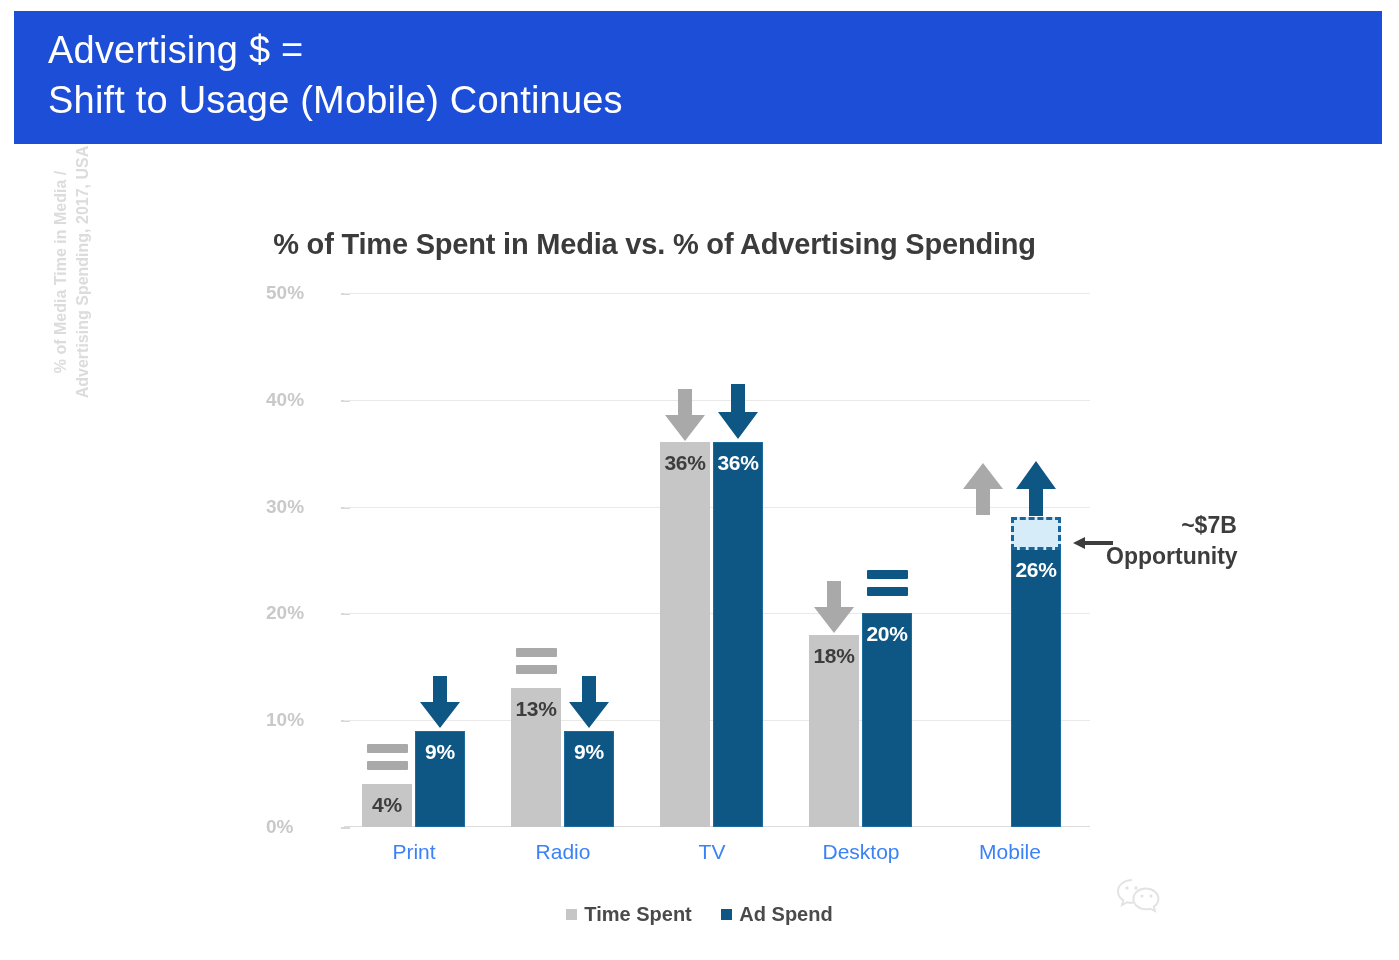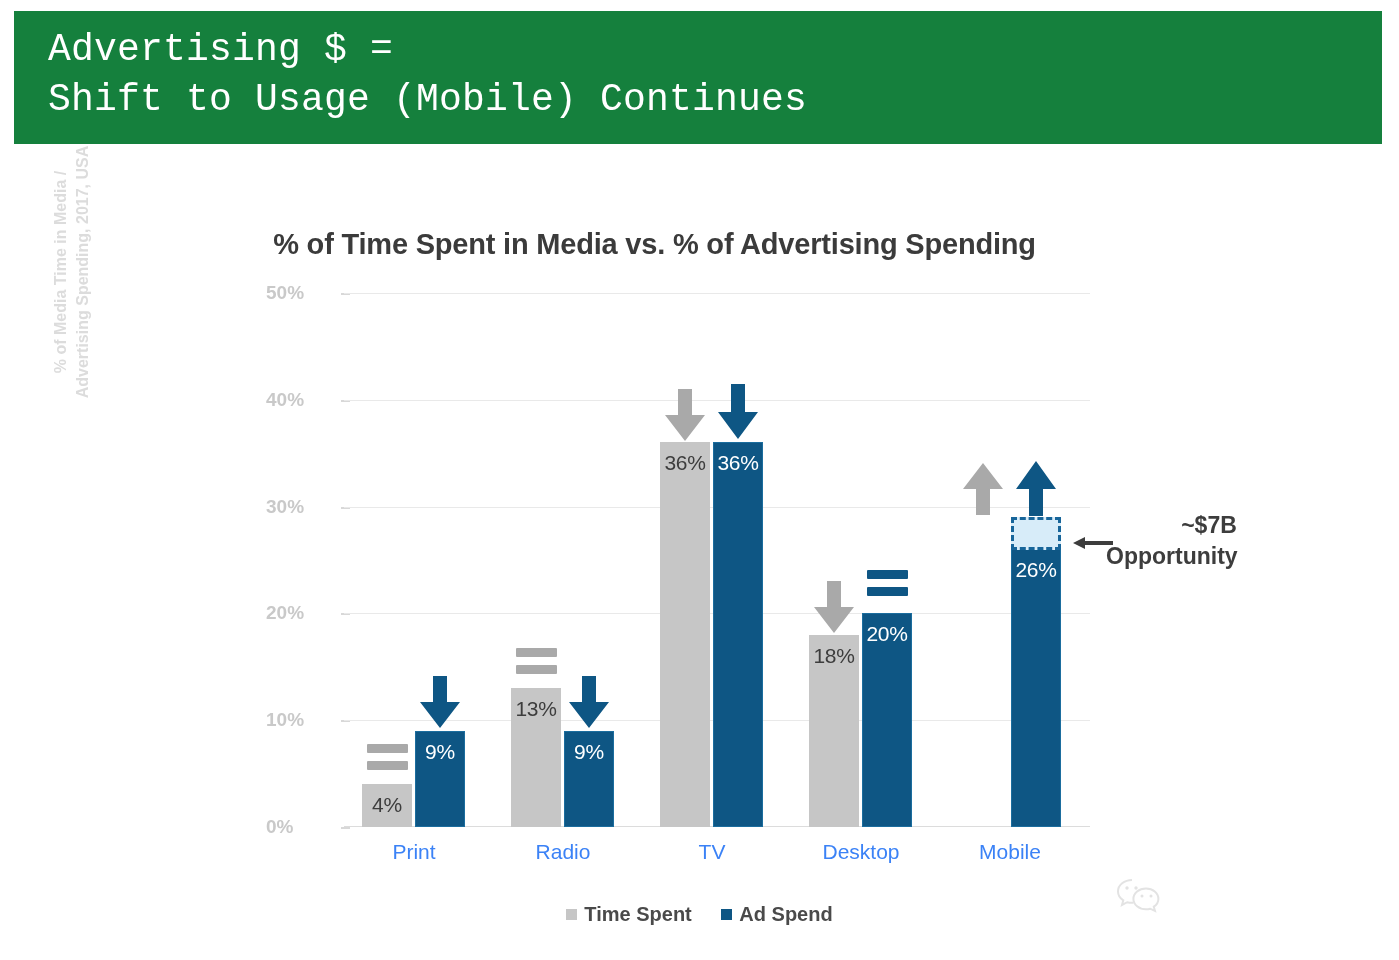--- a/index.html
+++ b/index.html
@@ -15,23 +15,22 @@
     overflow: hidden;
   }
 
   
   #header-banner {
     position: absolute;
     left: 14px;
     top: 11px;
     width: 1368px;
     height: 133px;
-    background: #15803d;
+    background: #1d4ed8;
     box-sizing: border-box;
-    font-family: Liberation Mono, monospace;
   }
   #header-title {
     position: absolute;
     left: 34px;
     top: 14px;
     color: #ffffff;
     font-size: 38px;
     line-height: 50px;
     font-weight: 400;
     white-space: pre-line;
@@ -109,21 +108,21 @@
     position: absolute;
     box-sizing: border-box;
   }
   .bar-gray { background: #c6c6c6; }
   .bar-blue { background: #0e5684; border: 1px solid #1b6d9e; }
   .bar-label {
     position: absolute;
     width: 100%;
     text-align: center;
     font-size: 21px;
-    font-weight: normal;
+    font-weight: bold;
     letter-spacing: -0.3px;
   }
   .bar-label-gray { color: #3d3d3d; }
   .bar-label-blue { color: #ffffff; }
 
   
   #opportunity-box {
     position: absolute;
     background: #d7ecf9;
     border: 3px dashed #17659a;

